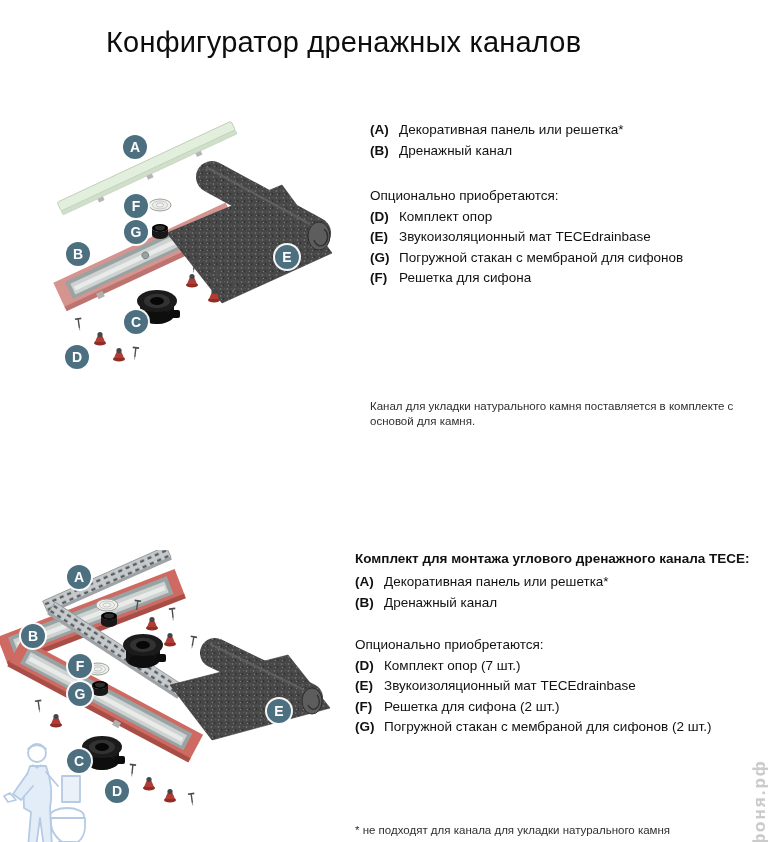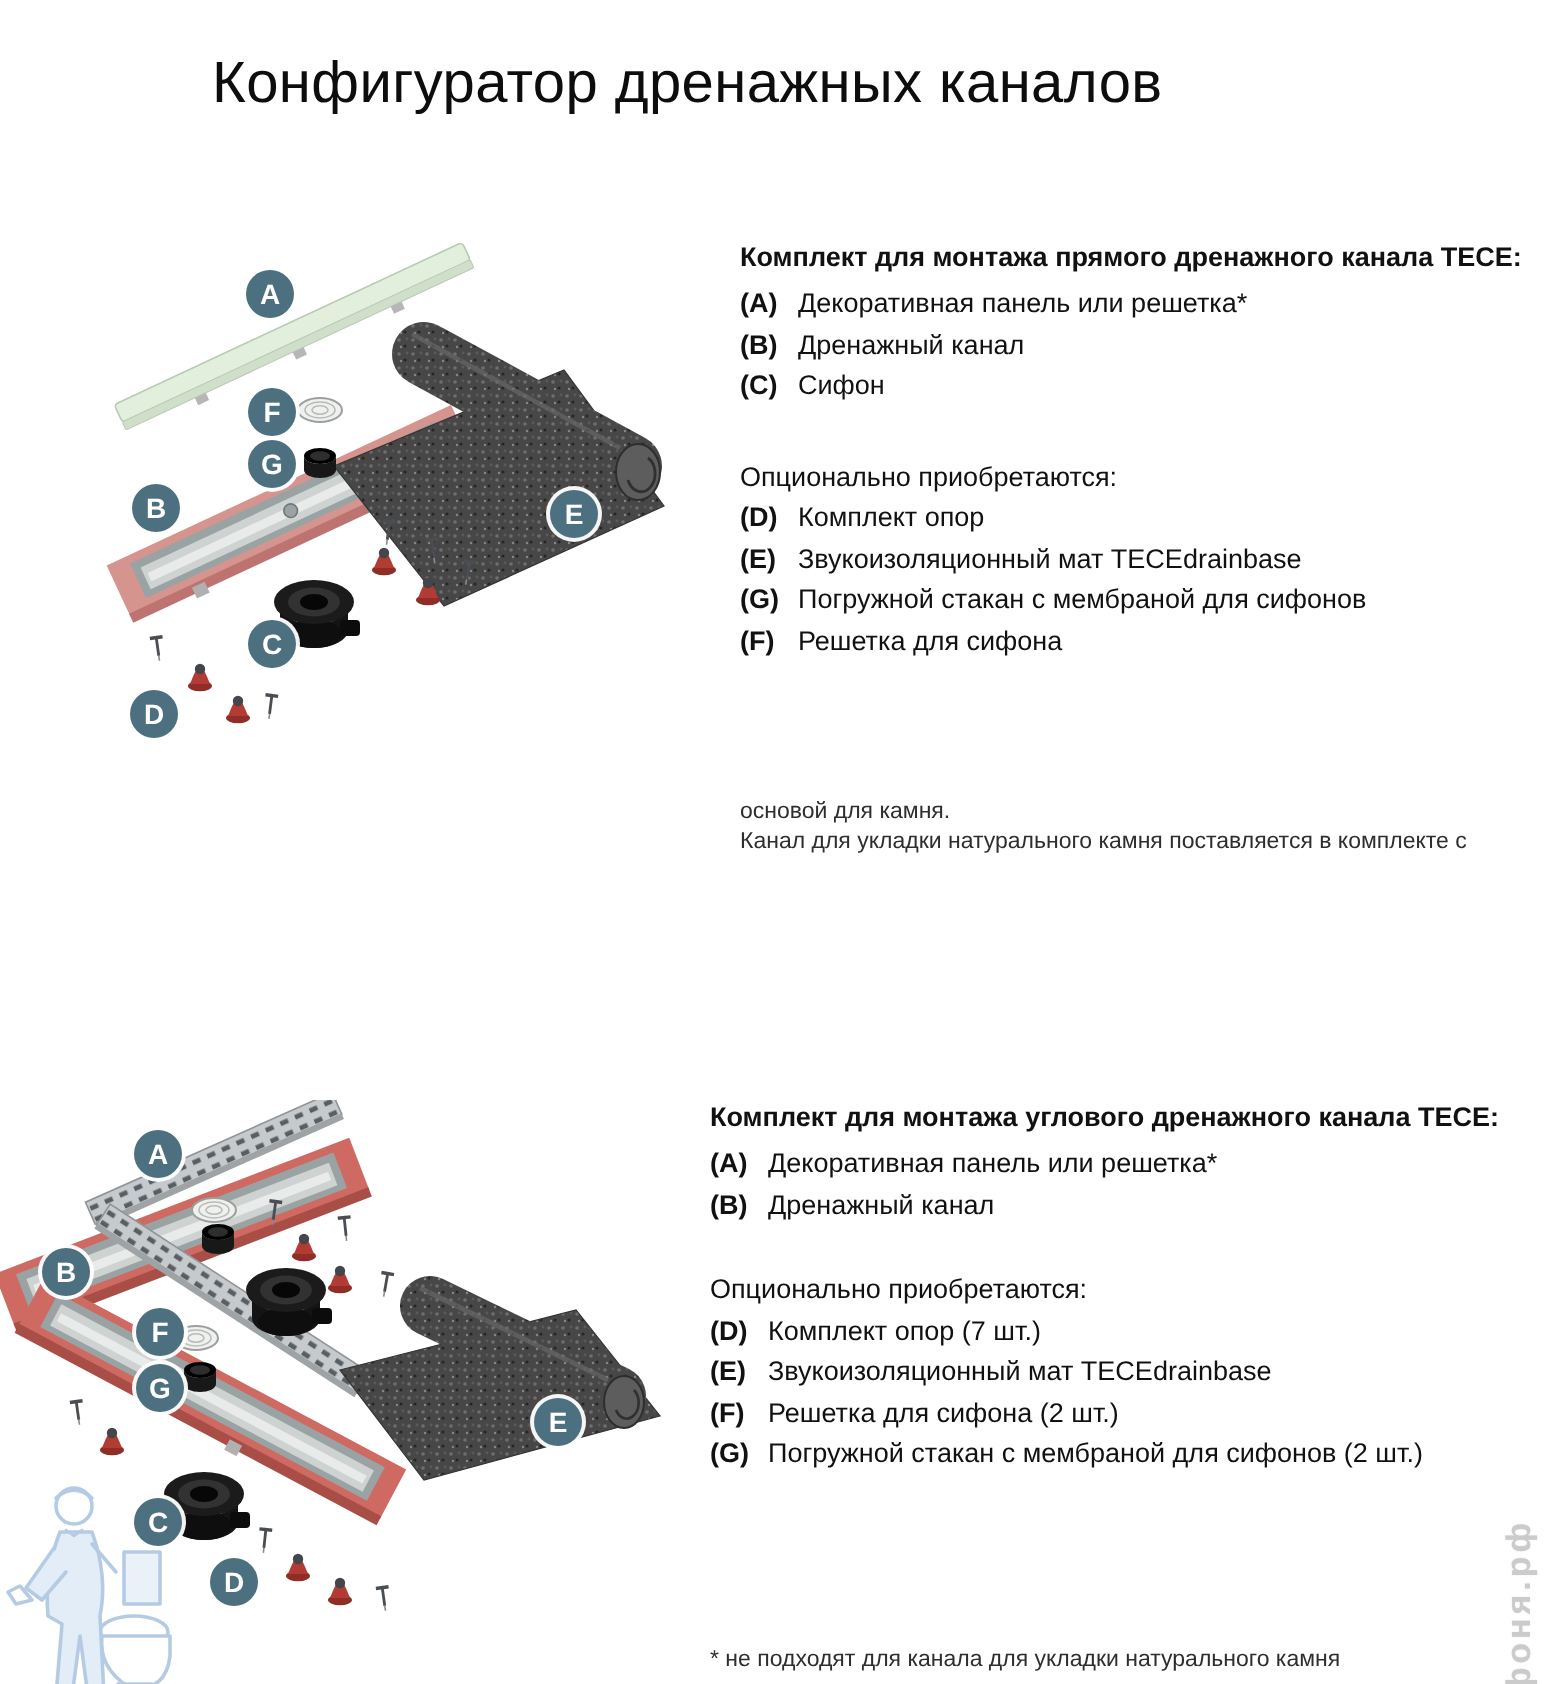--- a/index.html
+++ b/index.html
@@ -128,48 +128,44 @@
     <div class="part-label" style="left:93px;top:30px">A</div>
     <div class="part-label" style="left:36px;top:137px">B</div>
     <div class="part-label" style="left:94px;top:205px">C</div>
     <div class="part-label" style="left:35px;top:240px">D</div>
     <div class="part-label" style="left:245px;top:140px">E</div>
     <div class="part-label" style="left:94px;top:89px">F</div>
     <div class="part-label" style="left:94px;top:115px">G</div>
   </div>
 
   <div class="text-block top" style="left:370px;top:100px">
-    <div class="block-heading">Комплект для монтажа прямого дренажного канала TECE:</div>
     <div class="kit-item">
       <span class="item-key">(A)</span><span>Декоративная панель или решетка*</span>
     </div>
     <div class="kit-item">
       <span class="item-key">(B)</span><span>Дренажный канал</span>
     </div>
-    <div class="kit-item">
-      <span class="item-key">(C)</span><span>Сифон</span>
-    </div>
     <div class="optional-heading">Опционально приобретаются:</div>
     <div class="kit-item">
       <span class="item-key">(D)</span><span>Комплект опор</span>
     </div>
     <div class="kit-item">
       <span class="item-key">(E)</span><span>Звукоизоляционный мат TECEdrainbase</span>
     </div>
     <div class="kit-item">
       <span class="item-key">(G)</span><span>Погружной стакан с мембраной для сифонов</span>
     </div>
     <div class="kit-item">
       <span class="item-key">(F)</span><span>Решетка для сифона</span>
     </div>
   </div>
 
   <div class="footnote" style="left:370px;top:379px">
+    <div>Канал для укладки натурального камня поставляется в комплекте с</div>
     <div>основой для камня.</div>
-    <div>Канал для укладки натурального камня поставляется в комплекте с</div>
   </div>
 
   <div class="diagram" style="left:0;top:530px;width:350px;height:312px">
     <svg width="350" height="312" viewBox="0 0 350 312">
       <defs>
         <pattern id="sp2" width="7" height="7" patternUnits="userSpaceOnUse">
           <rect width="7" height="7" fill="#474747"></rect>
           <circle cx="1.5" cy="2" r="0.9" fill="#6e6e6e"></circle>
           <circle cx="4.5" cy="5" r="0.8" fill="#262626"></circle>
           <circle cx="5.5" cy="1.5" r="0.7" fill="#5a5a5a"></circle>

